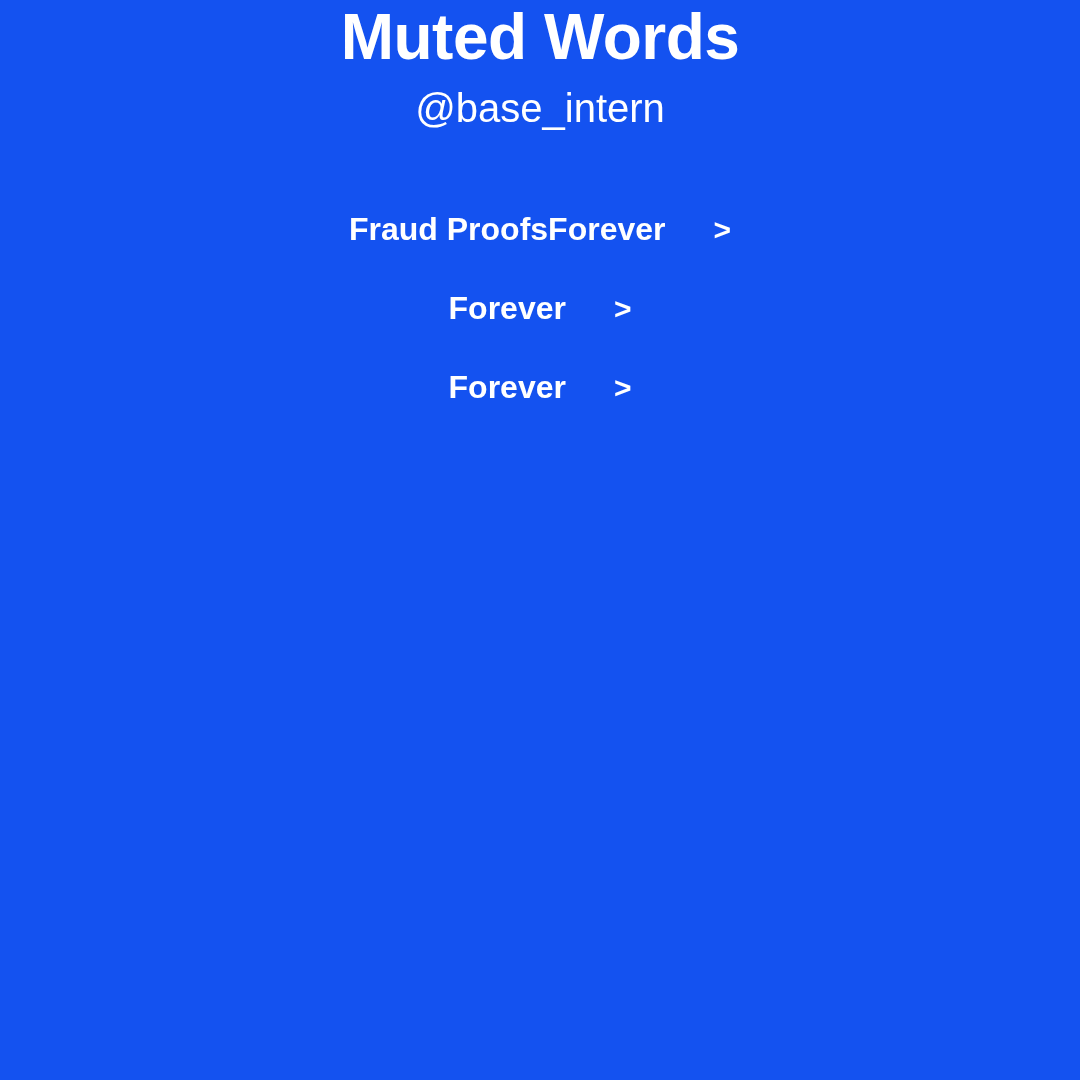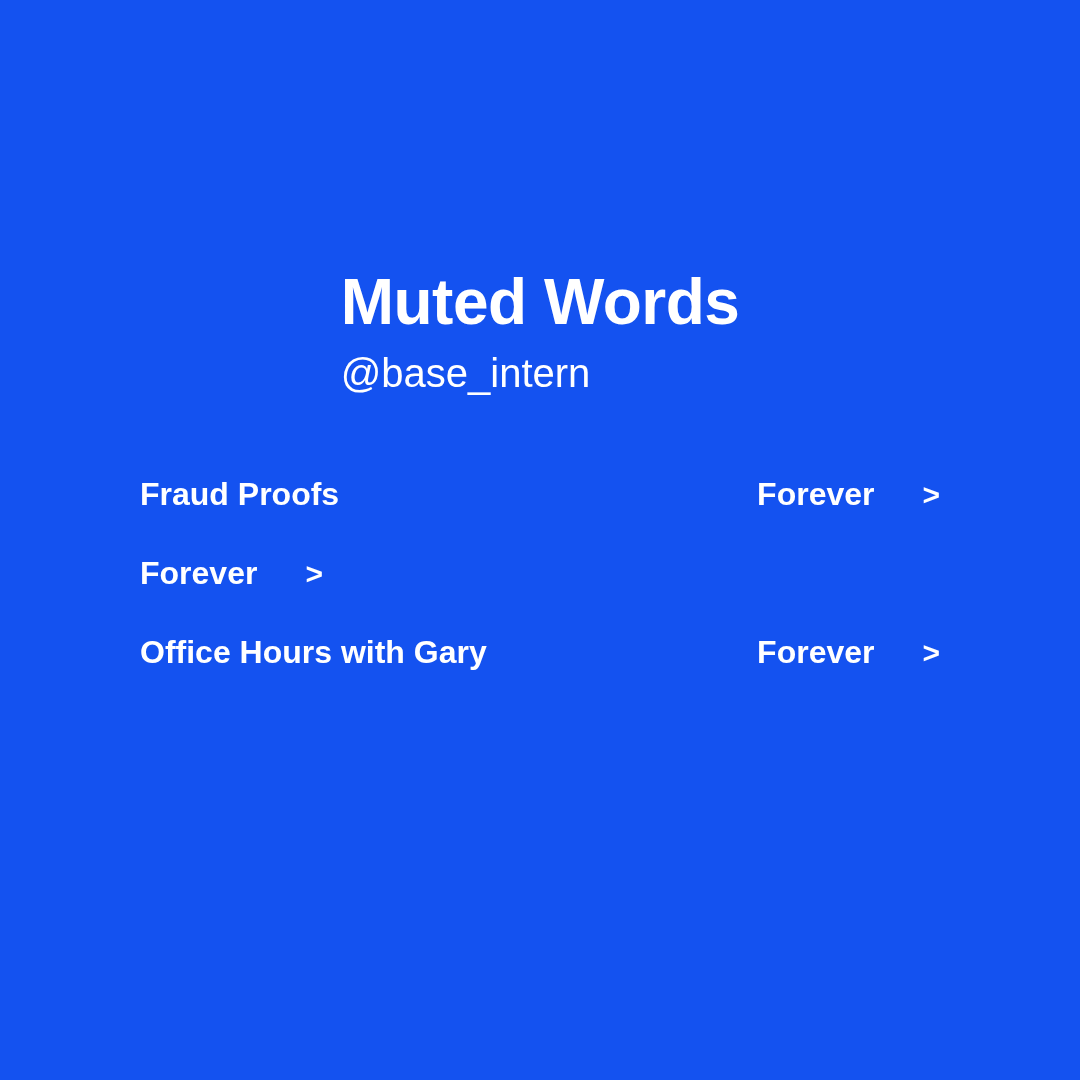--- a/index.html
+++ b/index.html
@@ -12,41 +12,41 @@
       height: 1080px;
       background-color: #1452F0;
       font-family: -apple-system, BlinkMacSystemFont, "Segoe UI", Helvetica, Arial, sans-serif;
       color: #ffffff;
       display: flex;
       flex-direction: column;
       align-items: center;
       overflow: hidden;
     }
     .header {
-      margin-top: 265px;
+      text-align: center;
     }
     .title {
       font-size: 64px;
       font-weight: 700;
       letter-spacing: -0.5px;
     }
     .handle {
       font-size: 40px;
       font-weight: 500;
       margin-top: 12px;
     }
     .list {
       width: 100%;
       padding: 0 140px;
       margin-top: 80px;
     }
     .list-row {
       display: flex;
       align-items: center;
-      justify-content: space-between;
+      justify-content: center;
       margin-bottom: 42px;
       cursor: pointer;
     }
     .word-label {
       font-size: 32px;
       font-weight: 600;
     }
     .row-right {
       display: flex;
       align-items: center;
@@ -78,19 +78,18 @@
       <span class="chevron">&gt;</span>
     </span>
   </div>
   <div class="list-row">
     <span class="row-right">
       <span class="duration">Forever</span>
       <span class="chevron">&gt;</span>
     </span>
   </div>
   <div class="list-row">
-    <span class="word-label">Office Hours with Gary</span>
     <span class="row-right">
       <span class="duration">Forever</span>
       <span class="chevron">&gt;</span>
     </span>
   </div>
 </div>
 
 </body></html>

